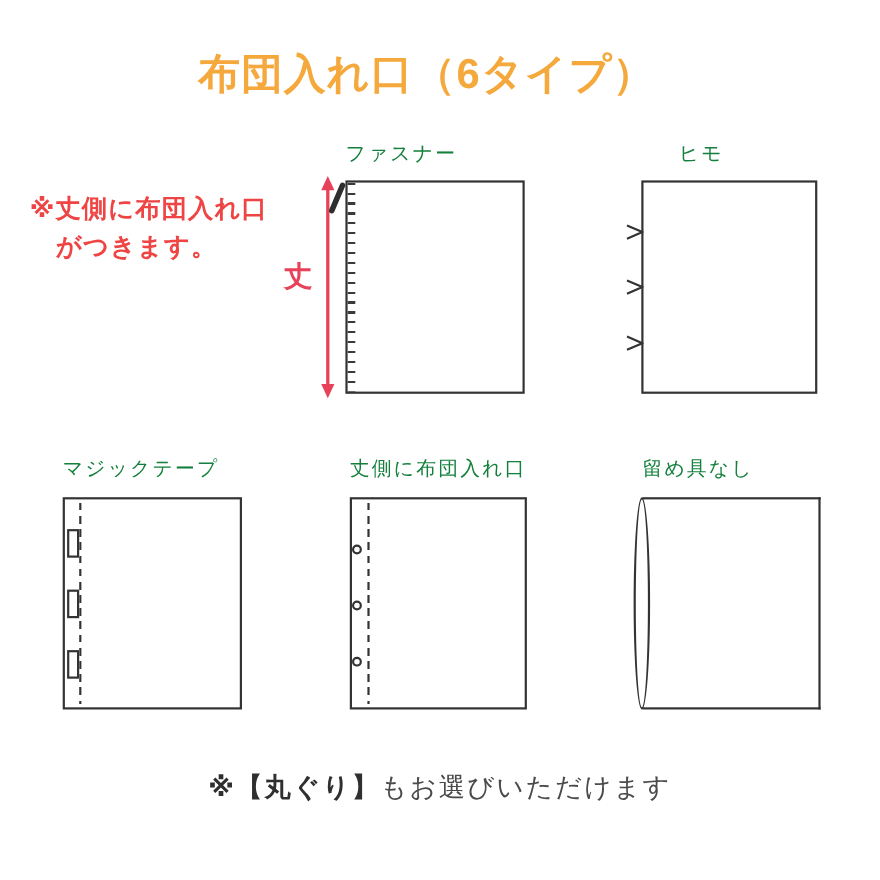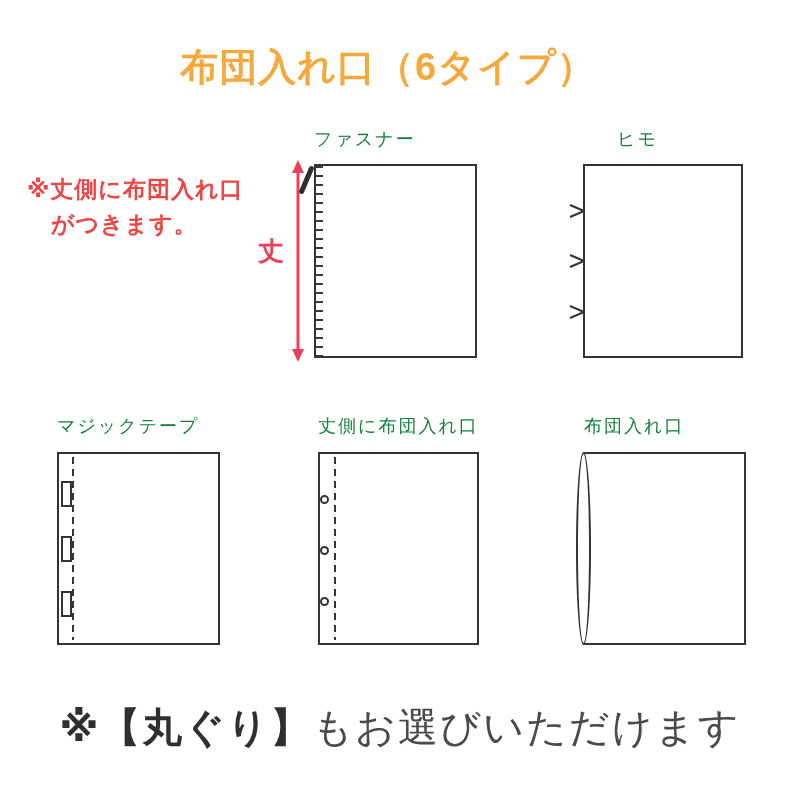--- a/index.html
+++ b/index.html
@@ -85,21 +85,21 @@
 
   
   .open-ellipse {
     position: absolute; left: -8px; top: -2px; width: 15px; height: 193px;
     box-sizing: border-box; border: 2px solid #333333; border-radius: 50%; background: #ffffff;
   }
 
   
   .footer-note {
     top: 700px; left: 0; width: 800px; text-align: center;
-    font-size: 40px; color: #4a4a4a; letter-spacing: 2px; white-space: nowrap;
+    font-size: 24px; color: #4a4a4a; letter-spacing: 2px; white-space: nowrap;
   }
   .footer-note .em { font-weight: bold; color: #2f2f2f; }
 </style>
 </head>
 <body>
 
 <div class="abs page-title">布団入れ口（6タイプ）</div>
 
 <div class="abs note">
   <div class="line1">※丈側に布団入れ口</div>
@@ -136,18 +136,18 @@
 </div>
 
 <div class="abs panel-label lbl-snap">丈側に布団入れ口</div>
 <div class="abs dbox box-snap">
   <div class="stitch stitch-snap"></div>
   <div class="snap-dot dot1"></div>
   <div class="snap-dot dot2"></div>
   <div class="snap-dot dot3"></div>
 </div>
 
-<div class="abs panel-label lbl-open">布団入れ口</div>
+<div class="abs panel-label lbl-open">留め具なし</div>
 <div class="abs dbox box-open">
   <div class="open-ellipse"></div>
 </div>
 
 <div class="abs footer-note"><span class="em">※【丸ぐり】</span><span>もお選びいただけます</span></div>
 
 </body></html>

